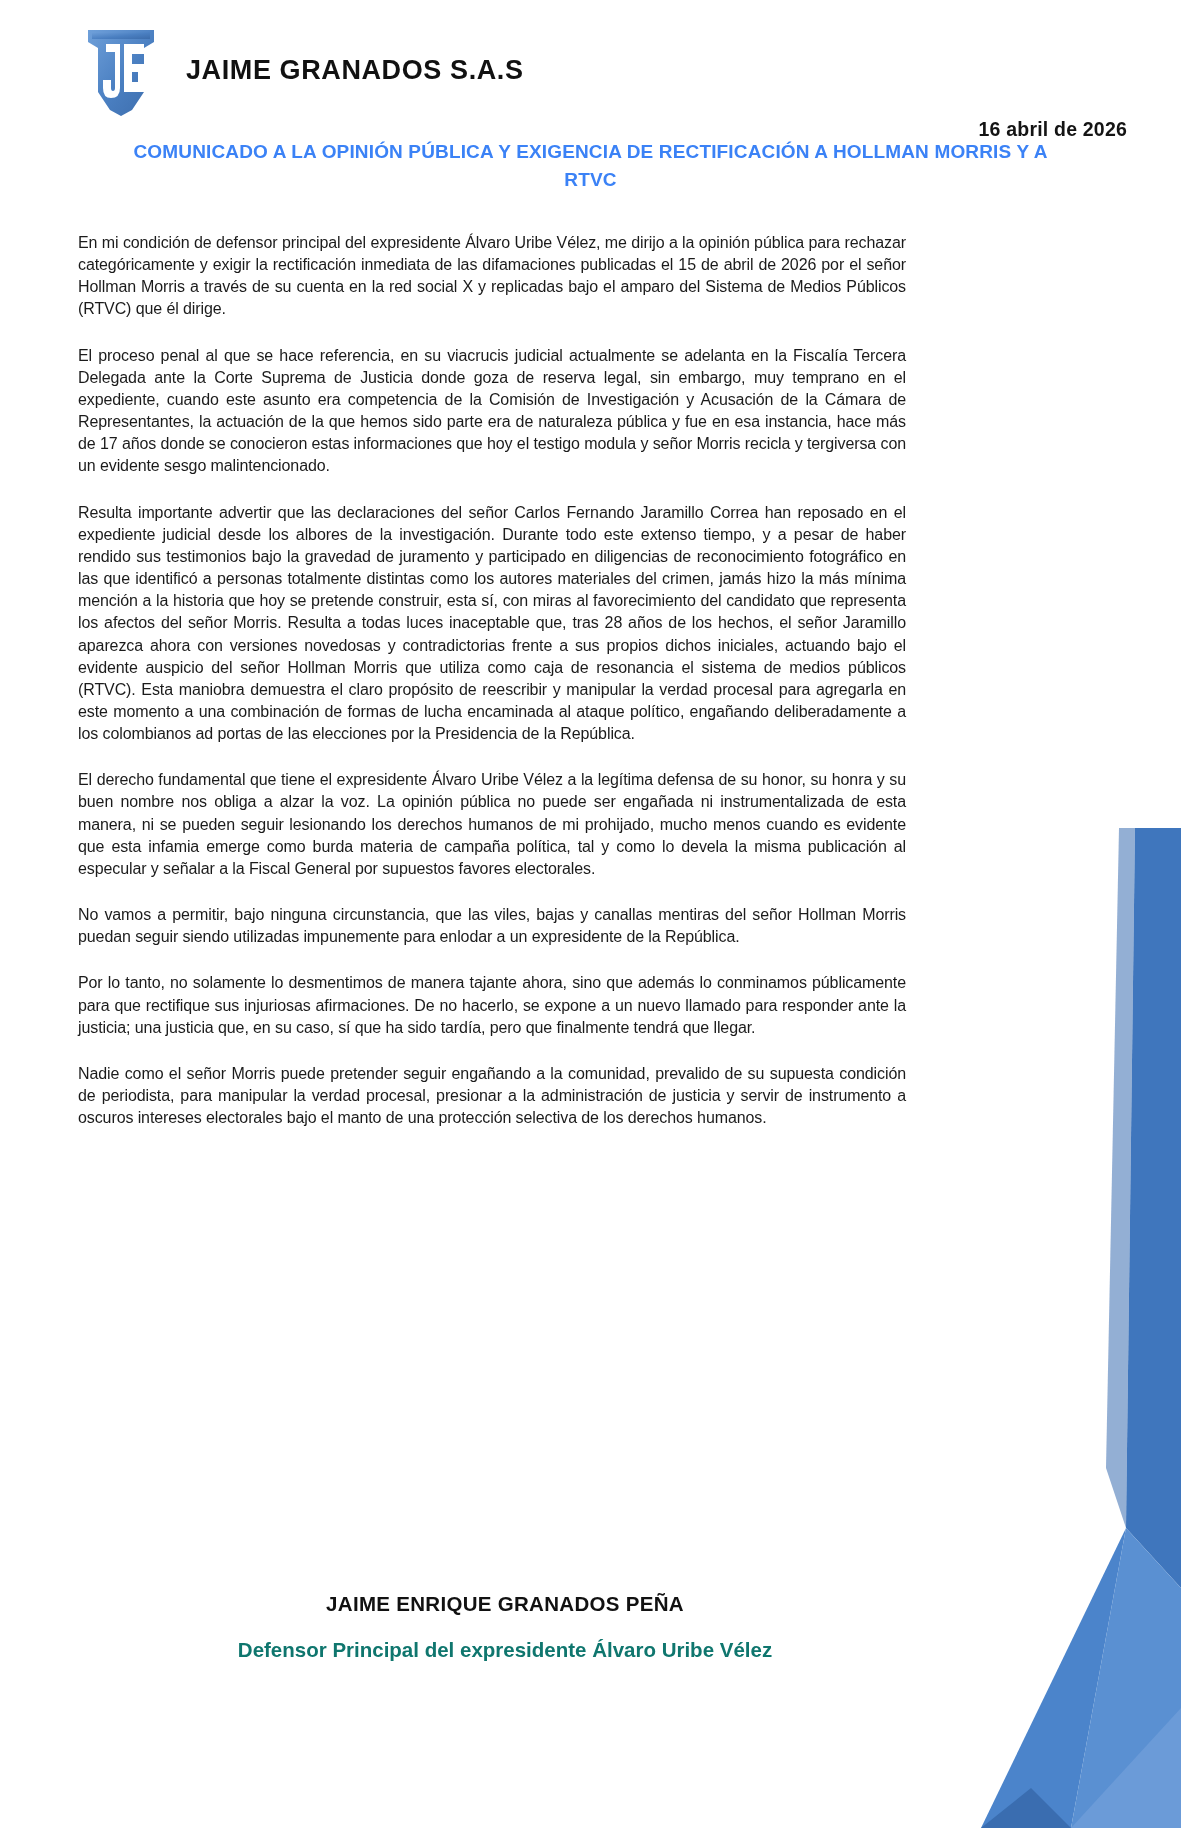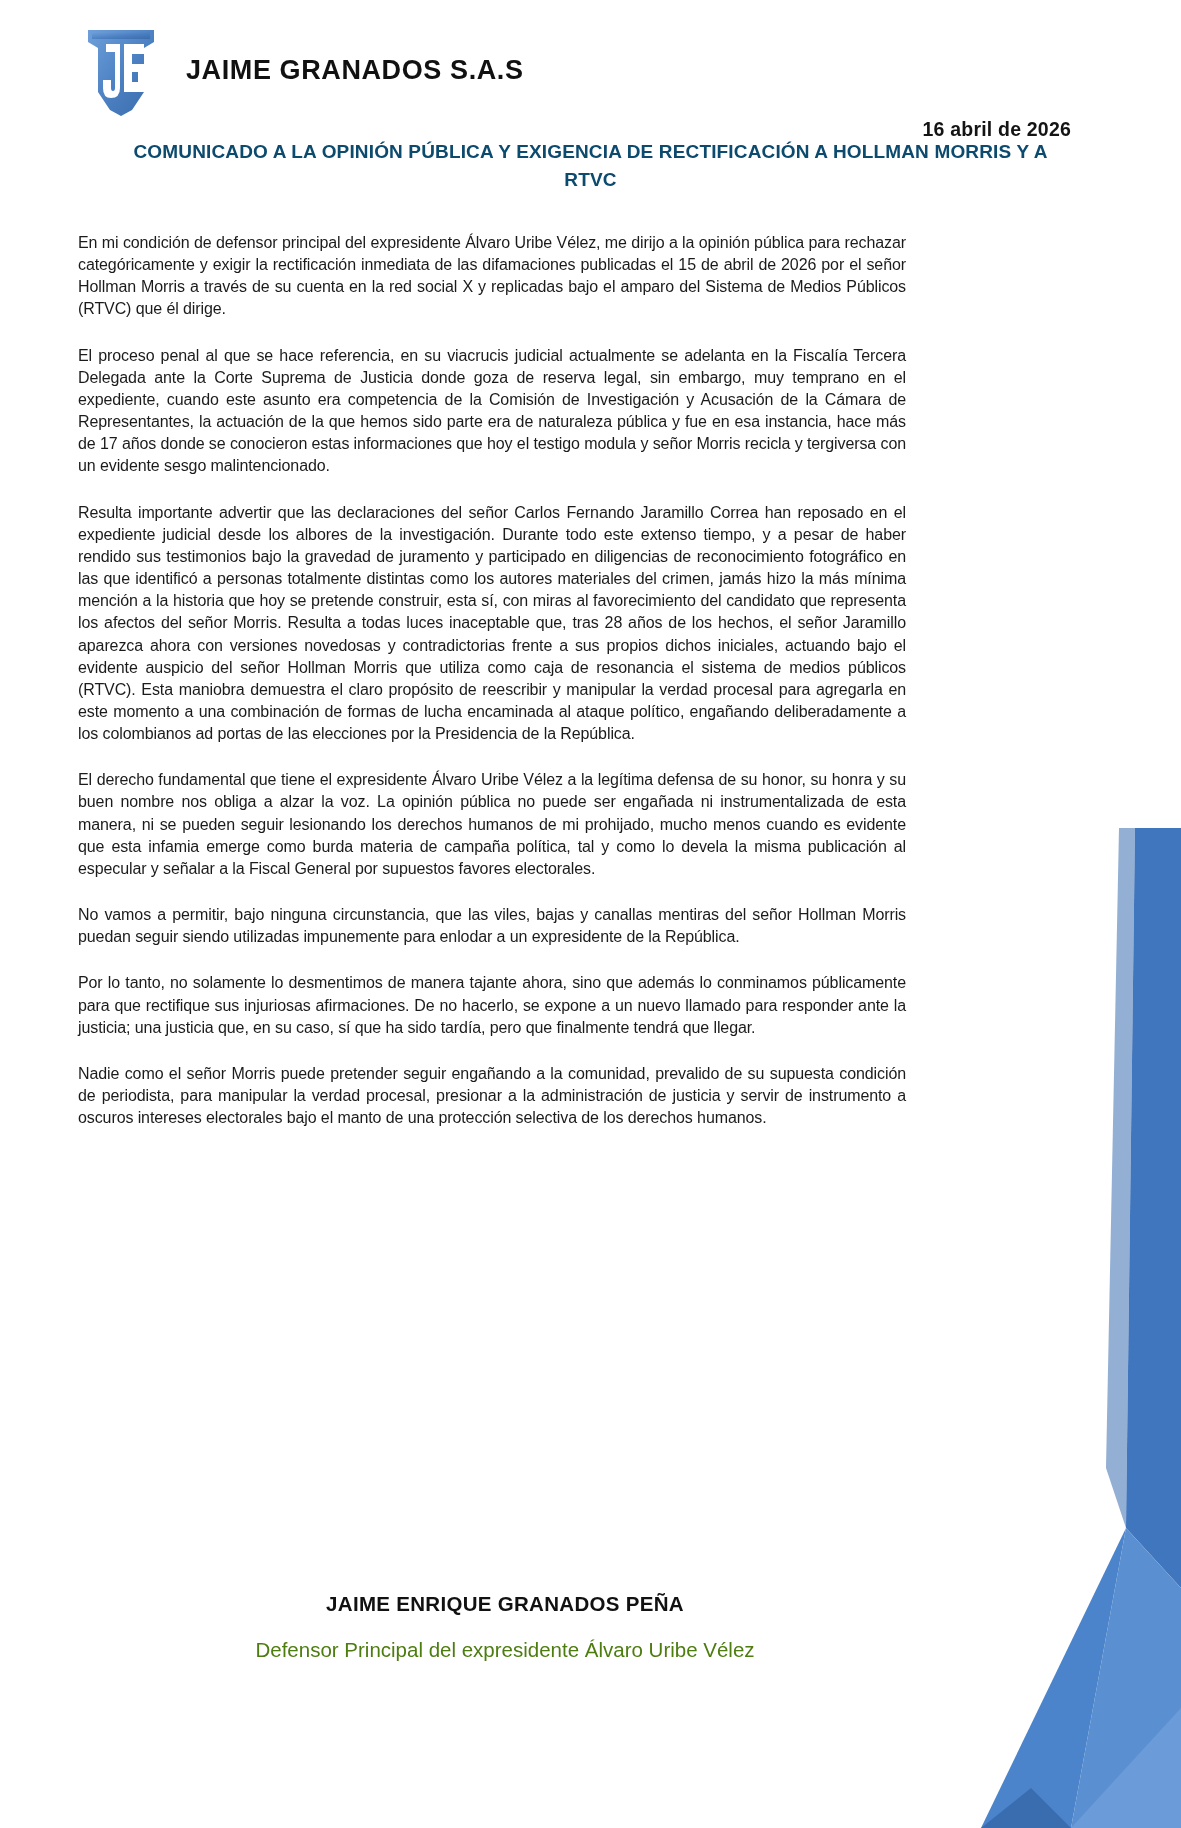--- a/index.html
+++ b/index.html
@@ -34,21 +34,21 @@
     pointer-events: none;
     z-index: 0;
   }
 
   
   .header {
     position: absolute;
     left: 0;
     top: 0;
     width: 1181px;
-    padding: 22px 92px 0 78px;
+    padding: 22px 36px 0 78px;
     z-index: 2;
   }
 
   .brand-row {
     display: flex;
     align-items: center;
     gap: 22px;
   }
 
   .logo-mark {
@@ -81,21 +81,21 @@
     position: absolute;
     left: 0;
     top: 138px;
     width: 1181px;
     padding: 0 108px;
     text-align: center;
     font-size: 19px;
     font-weight: 700;
     line-height: 1.45;
     letter-spacing: 0.15px;
-    color: #0c4a6e;
+    color: #3b82f6;
     z-index: 2;
   }
 
   
   .body-copy {
     position: absolute;
     left: 78px;
     top: 232px;
     width: 828px;
     z-index: 2;
@@ -126,22 +126,22 @@
   .sig-name {
     font-size: 20.5px;
     font-weight: 700;
     letter-spacing: 0.3px;
     color: #111111;
     margin-bottom: 22px;
   }
 
   .sig-role {
     font-size: 20.5px;
-    font-weight: 400;
-    color: #4d7c0f;
+    font-weight: 700;
+    color: #0f766e;
   }
 </style>
 </head>
 <body>
 
 <div class="page">
 
   <svg class="corner-deco" viewBox="0 0 260 1000" preserveAspectRatio="none" aria-hidden="true">
     <polygon points="214,0 260,0 260,760 205,700" fill="#3f76bd"></polygon>
     <polygon points="205,700 260,760 260,1000 150,1000" fill="#5a90d2"></polygon>

